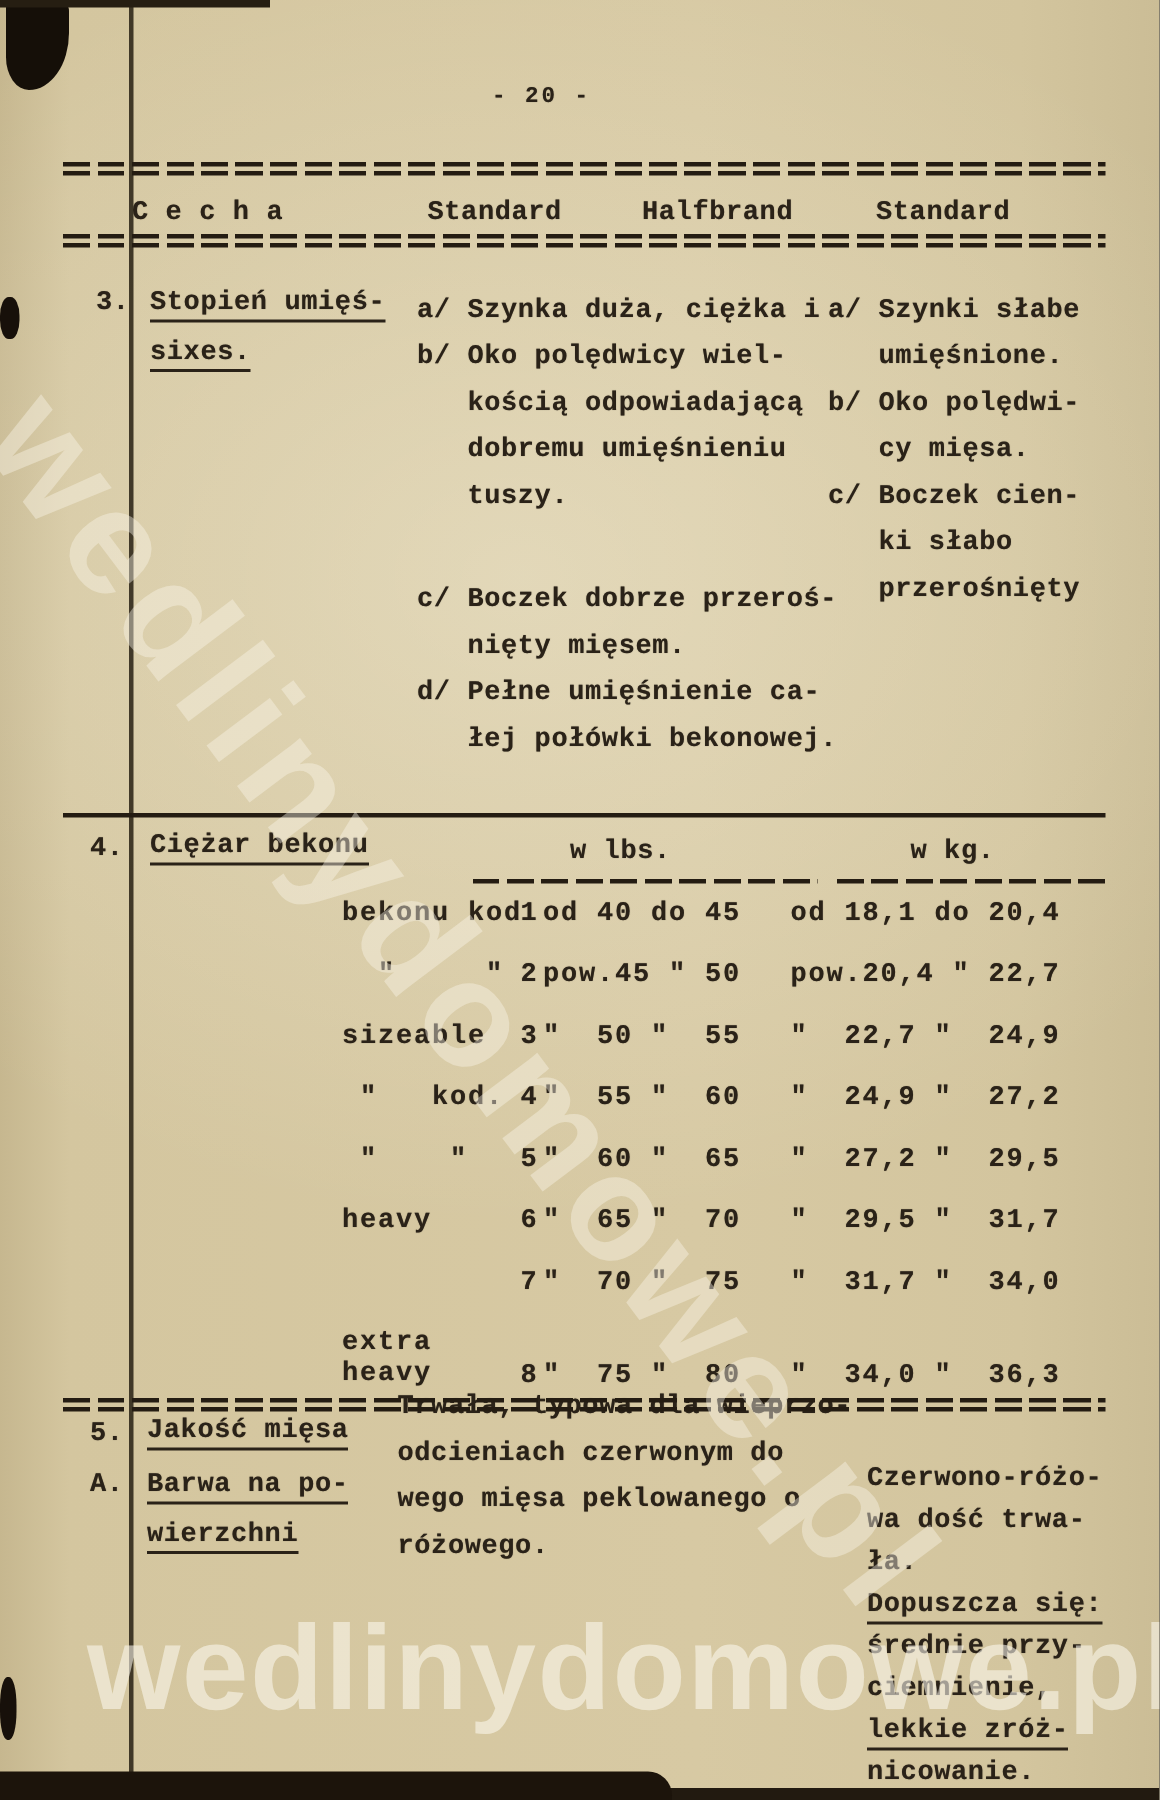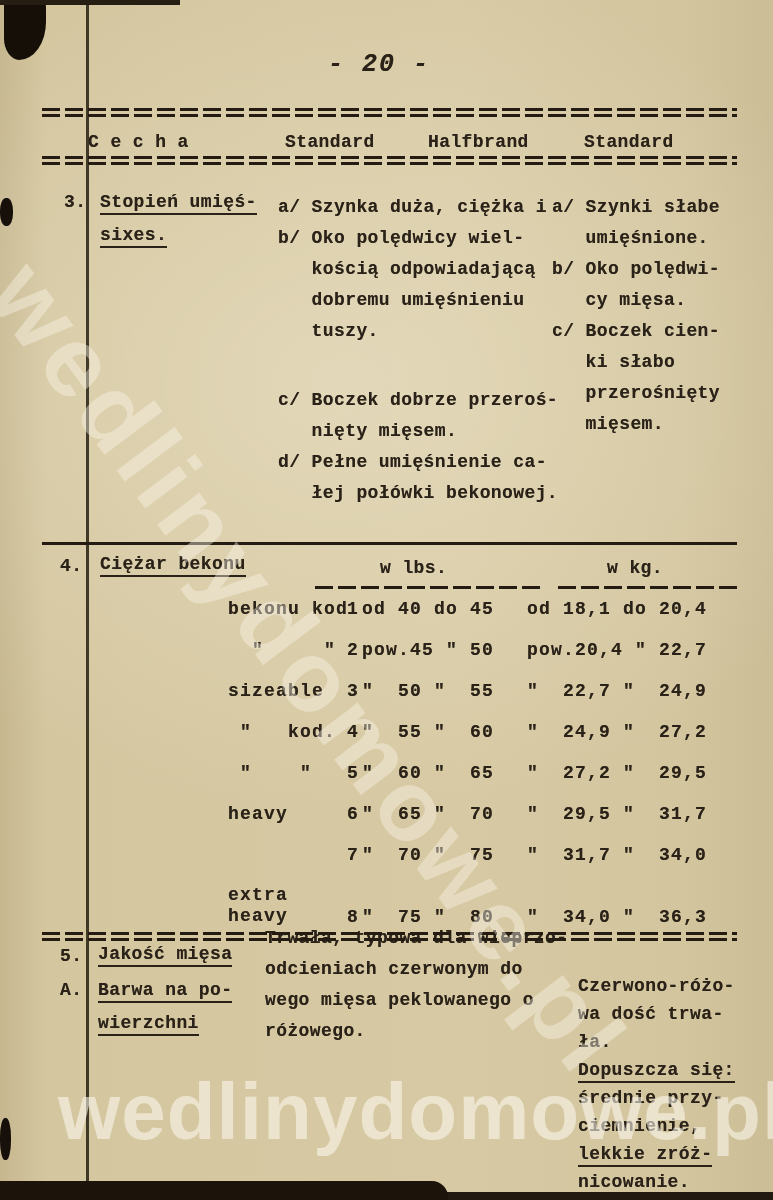--- a/index.html
+++ b/index.html
@@ -10,21 +10,21 @@
       radial-gradient(900px 700px at 45% 32%, rgba(255,252,238,.30), rgba(255,252,238,0) 62%),
       linear-gradient(90deg, #c6b78f 0, #d4c69f 6%, #d7c9a3 60%, #d3c59e 88%, #cbbd96 100%);
     font-family:"Liberation Mono","DejaVu Sans Mono",monospace;
     font-weight:700; font-size:18px; color:#2a2218; letter-spacing:.4px;
     text-shadow:0 0 .6px rgba(42,34,24,.55);
   }
   .abs { position:absolute; }
   .t  { white-space:pre; line-height:25px; }
   .tl { white-space:pre; line-height:33px; }
   .ul { border-bottom:2px solid; padding-bottom:1px; }
-  .pagenum { font-size:25px; letter-spacing:2px;font-style:italic; }
+  .pagenum { font-size:15px; letter-spacing:2px; }
 
   .rule { position:absolute; left:42px; width:695px; z-index:2; }
   .rule.solid { height:3px; background:#241c12; }
   .rule.dash  { height:3px;
     background:repeating-linear-gradient(90deg,#241c12 0 18px, rgba(0,0,0,0) 18px 23px); }
   .rule.dbl { height:9px;
     background:
       repeating-linear-gradient(90deg,#241c12 0 18px, rgba(0,0,0,0) 18px 23px) top/100% 3px no-repeat,
       repeating-linear-gradient(90deg,#241c12 0 18px, rgba(0,0,0,0) 18px 23px) bottom/100% 3px no-repeat; }
 
@@ -110,21 +110,20 @@
   </div>
 
   <div class="abs col" style="left:552px;top:192px">
     <div>a/ Szynki słabe</div>
     <div>   umięśnione.</div>
     <div>b/ Oko polędwi-</div>
     <div>   cy mięsa.</div>
     <div>c/ Boczek cien-</div>
     <div>   ki słabo</div>
     <div>   przerośnięty</div>
-    <div>   mięsem.</div>
   </div>
 
   <div class="rule solid" style="top:542px"></div>
 
   <span class="abs t" style="left:60px;top:554px">4.</span>
   <span class="abs t" style="left:100px;top:552px"><span class="ul">Ciężar bekonu</span></span>
   <span class="abs t" style="left:380px;top:556px">w lbs.</span>
   <span class="abs t" style="left:607px;top:556px">w kg.</span>
   <div class="rule dash" style="left:315px;width:230px;top:586px"></div>
   <div class="rule dash" style="left:558px;width:179px;top:586px"></div>

